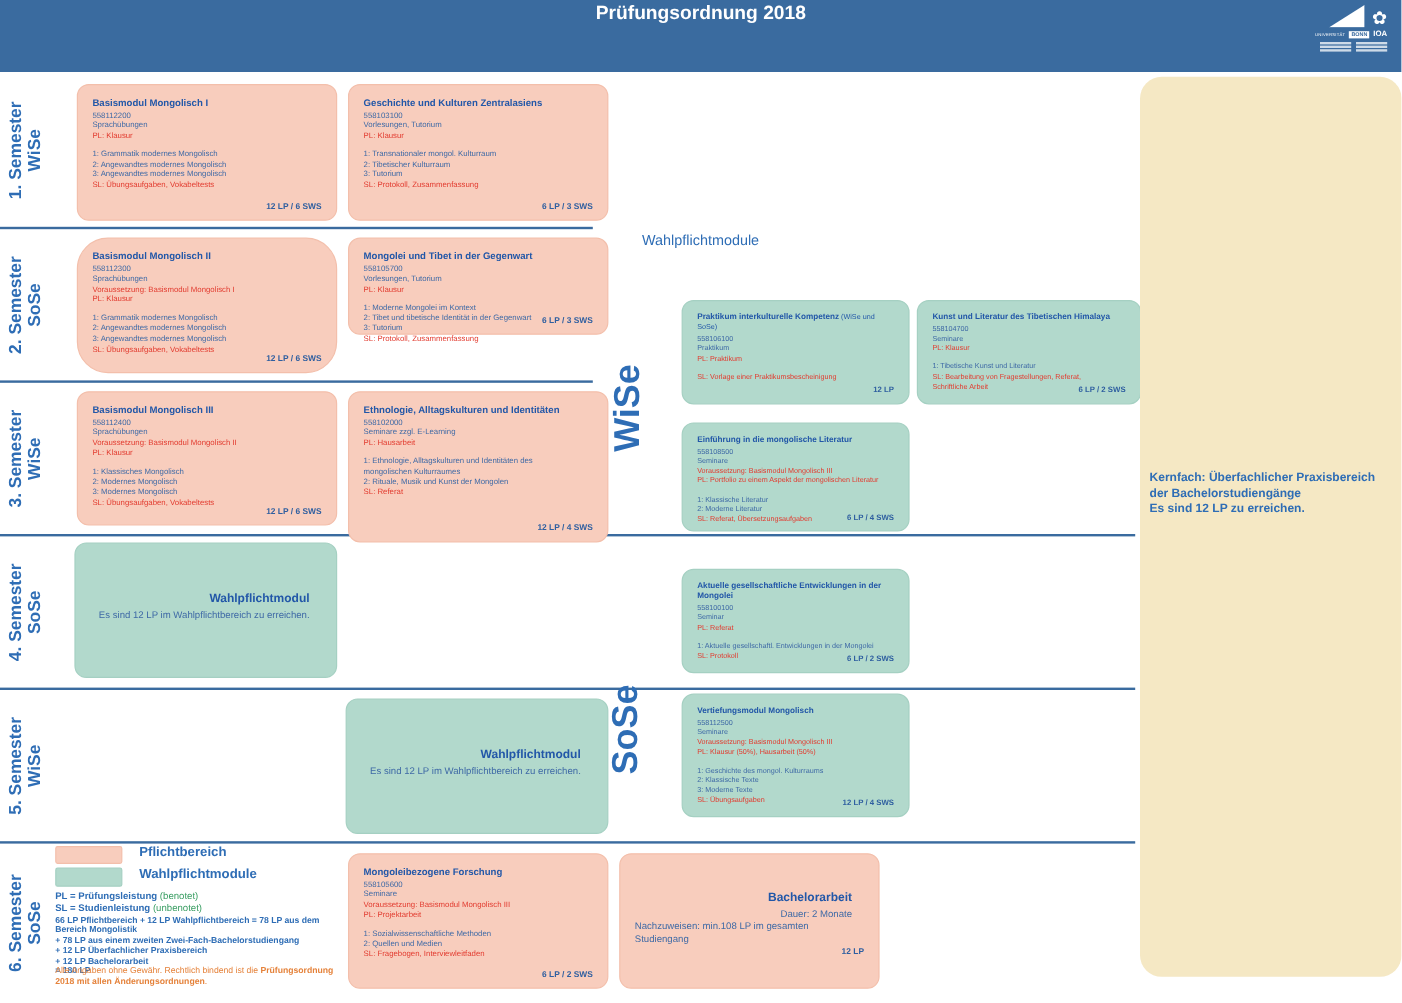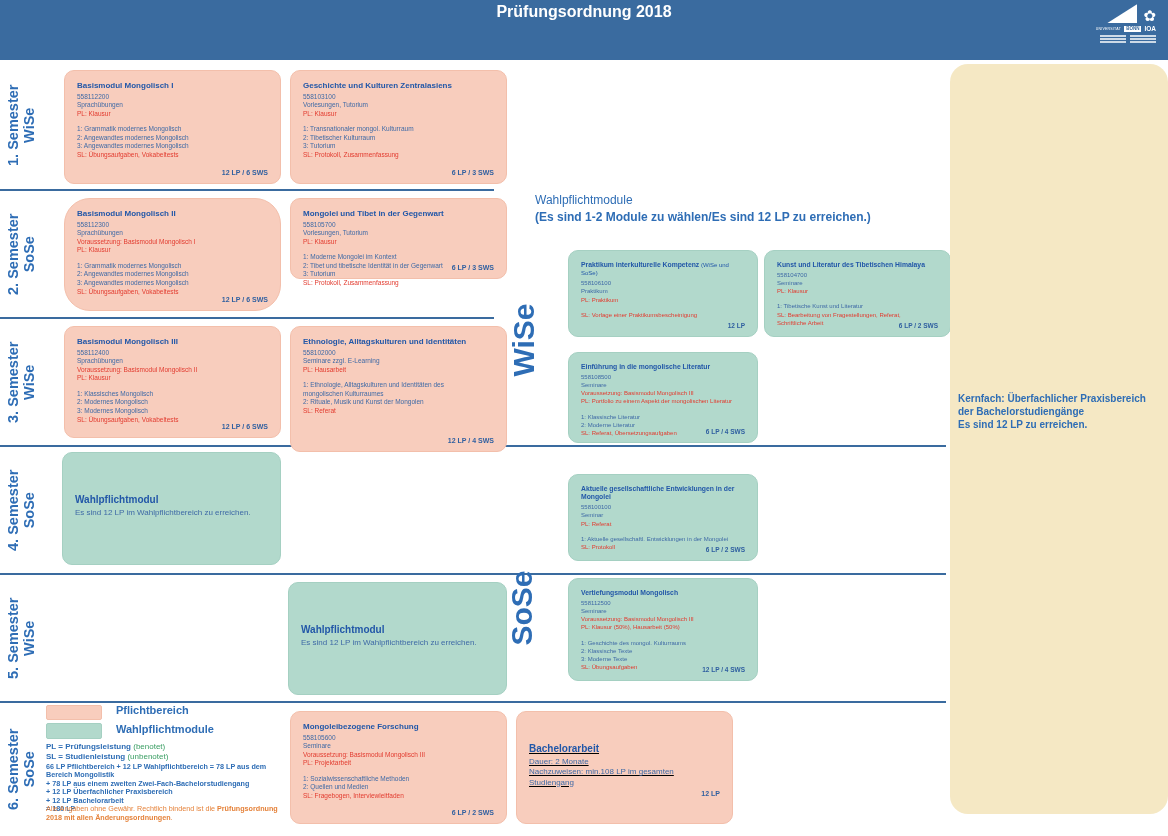--- a/index.html
+++ b/index.html
@@ -40,21 +40,21 @@
   .card.teal{background:#b2d9cc;border:1px solid #a5d0c2;}
   .card-title{font-size:8px;font-weight:bold;color:#2257a8;margin-bottom:2px;line-height:1.2;}
   .card-title .suffix{font-weight:normal;font-size:6px;}
   .card-line{font-size:6.5px;color:#3f6aa6;line-height:1.32;}
   .card-line.red{color:#e23b2f;}
   .card-gap{height:7px;}
   .card-footer{position:absolute;right:12px;bottom:7px;font-size:7px;font-weight:bold;color:#2f5fa0;}
   .card.mid .card-title{font-size:6.8px;}
   .card.mid .card-line{font-size:6px;line-height:1.35;}
   .card.mid .card-footer{font-size:6.5px;}
-  .card.centered{display:flex;flex-direction:column;justify-content:center;}
+  .card.centered{display:flex;flex-direction:column;justify-content:center;align-items:flex-end;}
   .card.centered .card-title{font-size:10px;margin-bottom:2px;}
   .card.centered .card-line{font-size:8px;}
   .card.footer-mid .card-footer{bottom:26px;}
 
   
   .wp-head{position:absolute;left:535px;top:193px;color:#2e6db5;}
   .wp-title{font-size:12px;font-weight:normal;}
   .wp-sub{font-size:12px;font-weight:bold;margin-top:3px;}
   .season-big{position:absolute;display:flex;align-items:center;justify-content:center;}
   .season-big span{transform:rotate(-90deg);font-size:30px;font-weight:bold;color:#2e6db5;white-space:nowrap;}
@@ -235,30 +235,29 @@
     <div class="card-line">558105600</div>
     <div class="card-line">Seminare</div>
     <div class="card-line red">Voraussetzung: Basismodul Mongolisch III</div>
     <div class="card-line red">PL: Projektarbeit</div>
     <div class="card-gap"></div>
     <div class="card-line">1: Sozialwissenschaftliche Methoden</div>
     <div class="card-line">2: Quellen und Medien</div>
     <div class="card-line red">SL: Fragebogen, Interviewleitfaden</div>
     <div class="card-footer">6 LP / 2 SWS</div>
   </div>
-<div class="card salmon centered footer-mid" style="left:500px;top:711px;width:217px;height:113px;text-decoration:underline;">
+<div class="card salmon centered footer-mid" style="left:500px;top:711px;width:217px;height:113px;">
     <div class="card-title">Bachelorarbeit</div>
     <div class="card-line">Dauer: 2 Monate</div>
     <div class="card-line">Nachzuweisen: min.108 LP im gesamten Studiengang</div>
     <div class="card-footer">12 LP</div>
   </div>
 
 <div class="wp-head">
   <div class="wp-title">Wahlpflichtmodule</div>
-  <div class="wp-sub">(Es sind 1-2 Module zu wählen/Es sind 12 LP zu erreichen.)</div>
 </div>
 <div class="season-big" style="left:486px;top:298px;width:76px;height:84px;">
   <span>WiSe</span>
 </div>
 <div class="season-big" style="left:484px;top:560px;width:76px;height:96px;">
   <span>SoSe</span>
 </div>
 
 <div class="card teal mid" style="left:552px;top:250px;width:190px;height:87px;">
     <div class="card-title">Praktikum interkulturelle Kompetenz<span class="suffix"> (WiSe und SoSe)</span></div>

